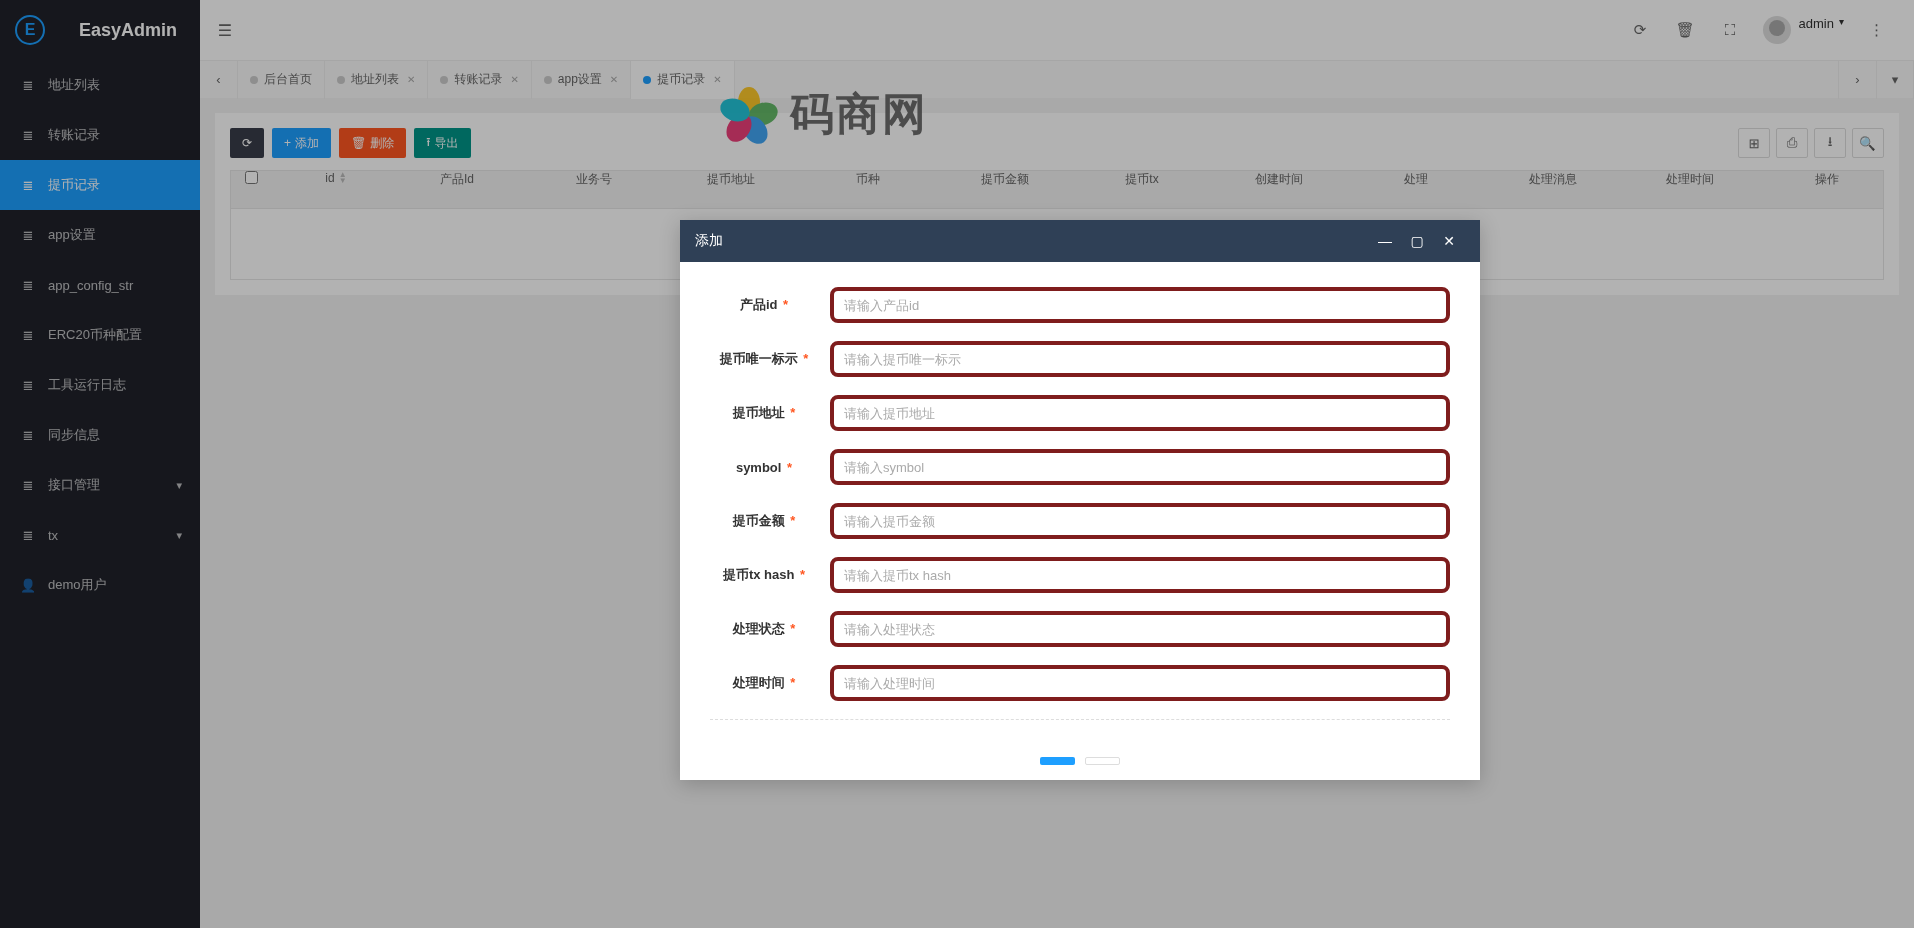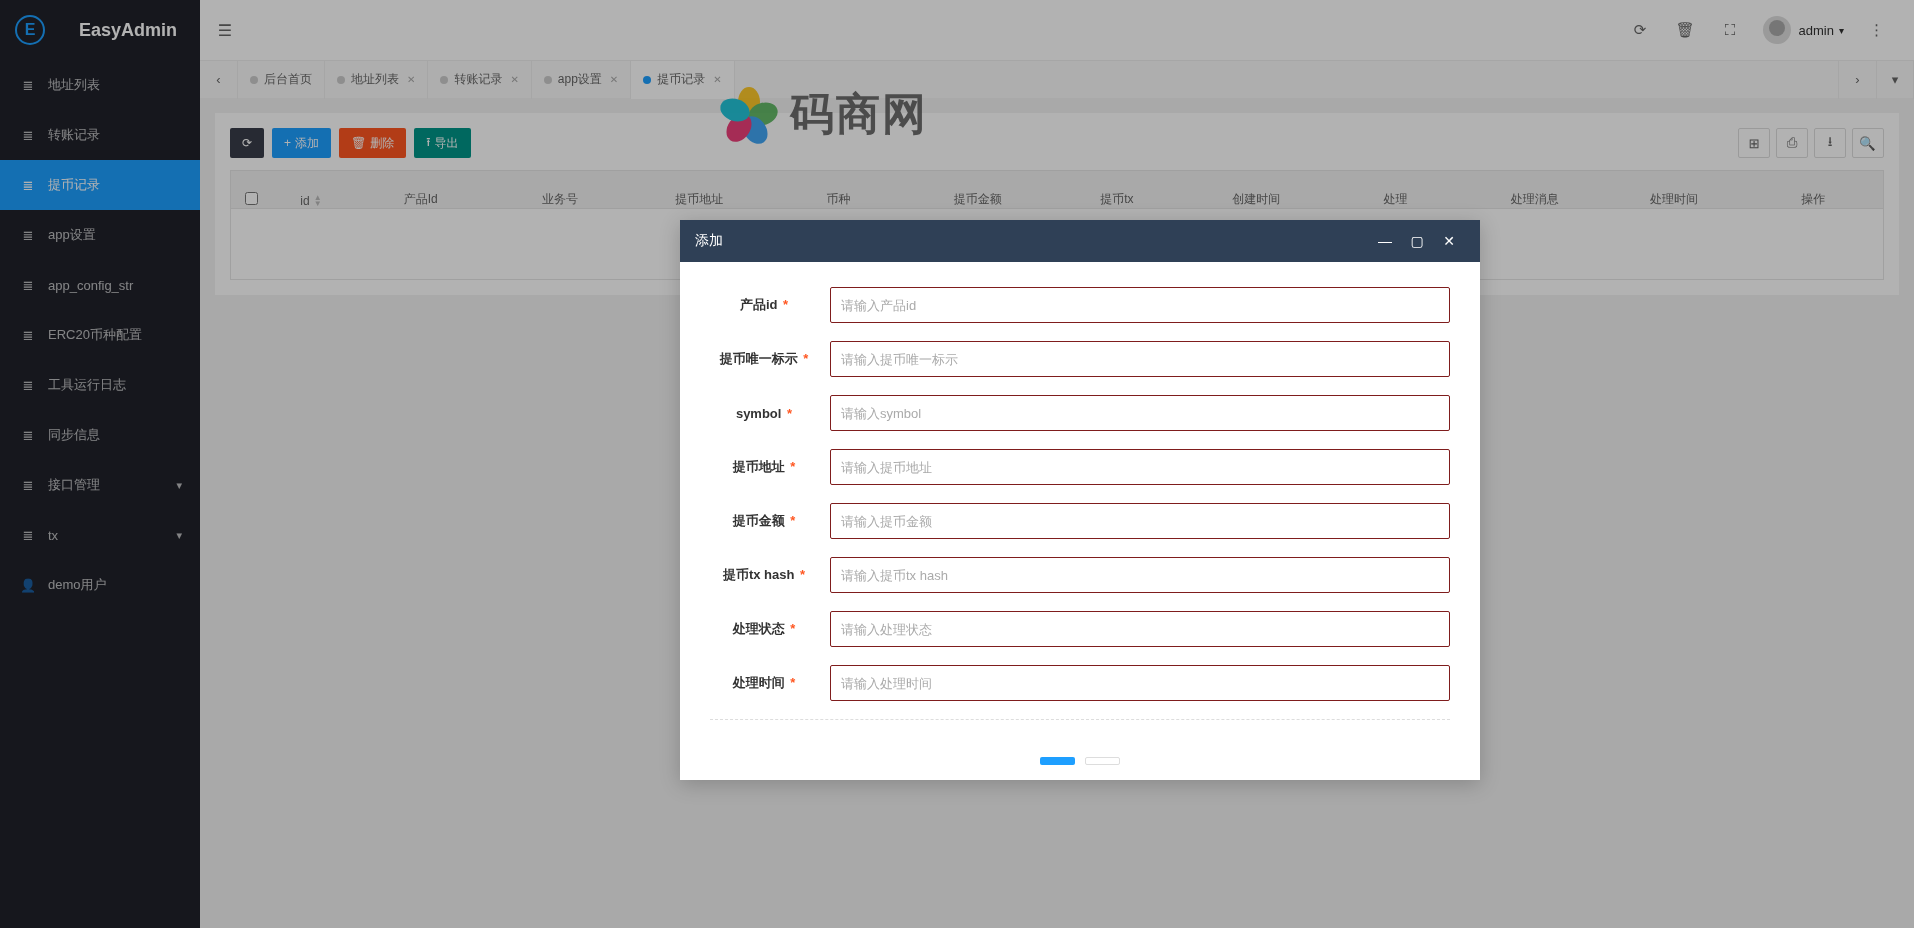--- a/index.html
+++ b/index.html
@@ -16,21 +16,21 @@
 .nav-arrow { position: absolute; right: 18px; font-size: 11px; }
 
 
 .header { position: absolute; left: 200px; top: 0; right: 0; height: 60px; background: #fff; display: flex; align-items: center; z-index: 5; }
 .header-left { display: flex; align-items: center; }
 .menu-toggle { width: 50px; text-align: center; cursor: pointer; font-size: 16px; color: #666; }
 .header-tab { padding: 0 25px; height: 60px; line-height: 60px; cursor: pointer; color: #333; }
 .header-tab.active { background: #f6f6f6; }
 .header-right { margin-left: auto; display: flex; align-items: center; padding-right: 15px; }
 .header-icon { width: 45px; text-align: center; cursor: pointer; color: #666; font-size: 15px; }
-.user-area { display: flex; align-items: center; cursor: pointer; padding: 0 10px; }
+.user-area { display: flex; align-items: flex-start; cursor: pointer; padding: 0 10px; }
 .avatar { width: 28px; height: 28px; border-radius: 50%; background: #ddd; margin-right: 8px; position:relative; overflow:hidden; }
 .avatar::after { content:''; position:absolute; width:16px; height:16px; background:#aaa; border-radius:50%; top:4px; left:6px; }
 .user-name { margin-right: 5px; }
 
 
 .tabs-bar { position: absolute; left: 200px; top: 60px; right: 0; height: 38px; background: #fafafa; border-top: 1px solid #eee; display: flex; align-items: center; z-index: 4; }
 .tab-nav { width: 38px; height: 38px; display: flex; align-items: center; justify-content: center; cursor: pointer; border-right: 1px solid #eee; color: #666; }
 .tab-nav.right { border-right: none; border-left: 1px solid #eee; margin-left: auto; }
 .tab-item { height: 38px; display: flex; align-items: center; padding: 0 12px; border-right: 1px solid #eee; cursor: pointer; color: #666; font-size: 12px; }
 .tab-dot { width: 8px; height: 8px; border-radius: 50%; background: #ccc; margin-right: 6px; }
@@ -45,39 +45,39 @@
 .btn { height: 30px; padding: 0 12px; border: none; border-radius: 2px; cursor: pointer; color: #fff; font-size: 12px; display: inline-flex; align-items: center; gap: 4px; }
 .btn-dark { background: #393d49; }
 .btn-primary { background: #1e9fff; }
 .btn-danger { background: #ff5722; }
 .btn-green { background: #009688; }
 .toolbar-right { margin-left: auto; display: flex; gap: 6px; }
 .icon-btn { width: 32px; height: 30px; border: 1px solid #ddd; background: #fff; border-radius: 2px; cursor: pointer; display: inline-flex; align-items: center; justify-content: center; color: #666; }
 
 
 .table { width: 100%; margin-top: 12px; border: 1px solid #e6e6e6; background: #fff; }
-.table-header { display: flex; background: #f2f2f2; border-bottom: 1px solid #e6e6e6; height: 38px; align-items: flex-end; }
+.table-header { display: flex; background: #f2f2f2; border-bottom: 1px solid #e6e6e6; height: 38px; align-items: flex-start; gap: 25px; }
 .th { padding: 0 10px; font-size: 12px; color: #666; text-align: left; }
 .th-check { width: 40px; text-align: center; }
 .th-id { width: 80px; display:flex; align-items:center; gap:4px; justify-content:center;}
 .th-rest { flex: 1; text-align: center; }
 .table-body { height: 70px; }
 .sort-icon { display:inline-flex; flex-direction:column; font-size:8px; line-height:6px; color:#bbb; }
 
 
 .overlay { position: absolute; inset: 0; background: rgba(0,0,0,0.3); z-index: 100; }
 .modal { position: absolute; width: 800px; left: 680px; top: 220px; background: #fff; z-index: 101; box-shadow: 0 4px 20px rgba(0,0,0,0.2); }
 .modal-header { height: 42px; background: #2f4056; color: #fff; display: flex; align-items: center; padding: 0 15px; font-size: 14px; }
 .modal-controls { margin-left: auto; display: flex; gap: 0; }
 .modal-ctrl { width: 32px; text-align: center; cursor: pointer; font-size: 14px; }
 .modal-body { padding: 25px 30px 15px 30px; max-height: 560px; overflow: hidden; }
 .form-row { display: flex; align-items: center; margin-bottom: 18px; }
 .form-label { width: 120px; text-align: center; padding-right: 12px; font-size: 13px; color: #333; font-weight: bold; }
 .req { color: #ff5722; margin-left: 2px; }
-.form-input { flex: 1; height: 36px; border: 1px solid #7f1d1d; border-radius: 2px; padding: 4px 10px; font-size: 13px; }
+.form-input { flex: 1; height: 36px; border: 4px solid #7f1d1d; border-radius: 8px; padding: 4px 10px; font-size: 13px; }
 .form-input::placeholder { color: #aaa; }
 .modal-footer-hint { height:20px; border-top:1px dashed #ddd; margin-top:10px; }
 .modal-submit-peek { display:flex; justify-content:center; gap:10px; padding-top:18px; }
 .peek-btn { width:35px; height:8px; border-radius:2px; }
 .peek-primary { background:#1e9fff; }
 .peek-default { border:1px solid #ddd; }
 
 
 .watermark { position: absolute; top: 85px; left: 720px; z-index: 50; display: flex; align-items: flex-start; opacity: 0.85; pointer-events:none;}
 .wm-flower { width: 60px; height: 60px; position: relative; }
@@ -271,26 +271,26 @@
     <div id="form-rows">
         <div class="form-row">
           <label class="form-label">产品id <span class="req">*</span></label>
           <input class="form-input" placeholder="请输入产品id" style="">
         </div>
         <div class="form-row">
           <label class="form-label">提币唯一标示 <span class="req">*</span></label>
           <input class="form-input" placeholder="请输入提币唯一标示" style="">
         </div>
         <div class="form-row">
+          <label class="form-label">提币地址 <span class="req">*</span></label>
+          <input class="form-input" placeholder="请输入提币地址" style="">
+        </div>
+        <div class="form-row">
           <label class="form-label">symbol <span class="req">*</span></label>
           <input class="form-input" placeholder="请输入symbol" style="">
-        </div>
-        <div class="form-row">
-          <label class="form-label">提币地址 <span class="req">*</span></label>
-          <input class="form-input" placeholder="请输入提币地址" style="">
         </div>
         <div class="form-row">
           <label class="form-label">提币金额 <span class="req">*</span></label>
           <input class="form-input" placeholder="请输入提币金额" style="">
         </div>
         <div class="form-row">
           <label class="form-label">提币tx hash <span class="req">*</span></label>
           <input class="form-input" placeholder="请输入提币tx hash" style="">
         </div>
         <div class="form-row">

